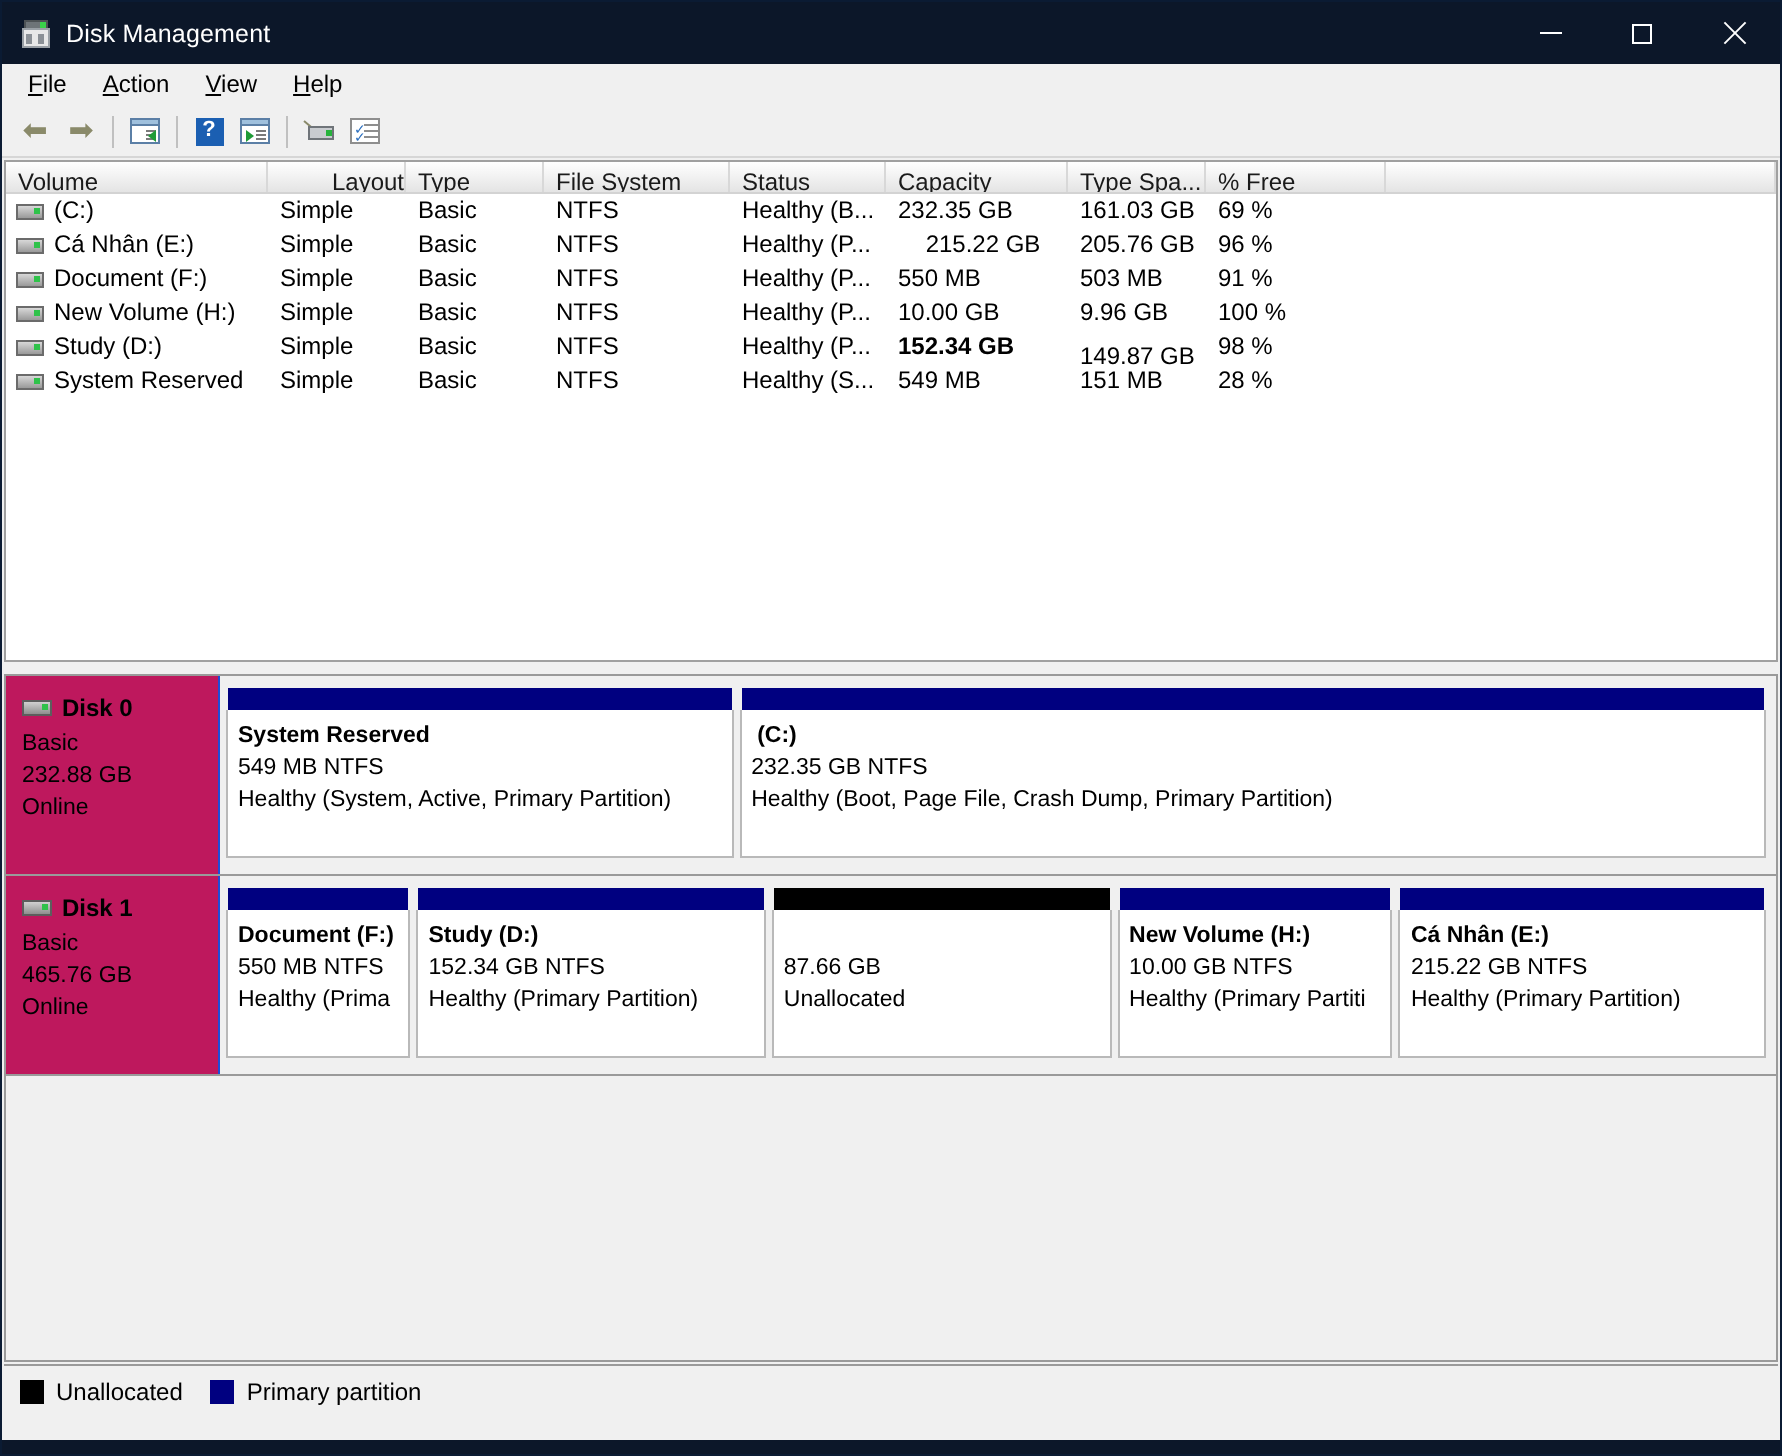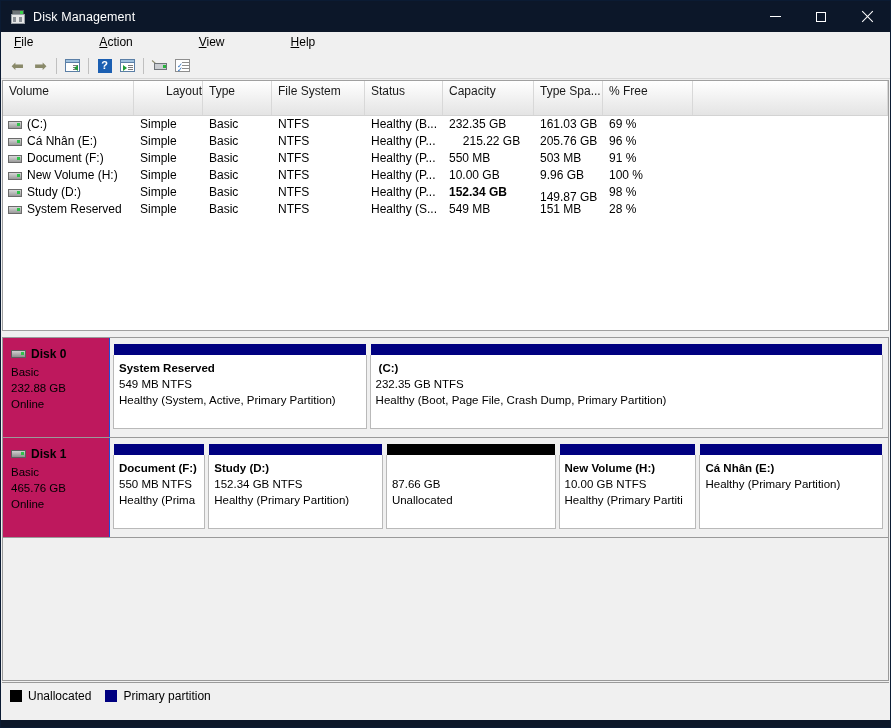--- a/index.html
+++ b/index.html
@@ -79,21 +79,20 @@
   .wb-close::after { transform: rotate(-45deg); }
 
   
   .menubar {
     height: 21px;
     background: #f0f0f0;
     display: flex; align-items: center;
     padding-left: 4px;
     font-size: 12px;
     color: #000;
-    gap: 48px;
   }
   .menu-item {
     padding: 2px 9px 3px 9px;
     line-height: 14px;
   }
   .menu-item u { text-decoration: underline; }
 
   
   .toolbar {
     height: 26px;
@@ -181,23 +180,24 @@
   .list-pane {
     position: absolute;
     left: 1px; top: 79px; right: 1px;
     height: 251px;
     background: #ffffff;
     border: 1px solid #a0a0a0;
     overflow: hidden;
   }
   .grid-header {
     display: flex;
-    height: 35px;
+    height: 16px;
     background: linear-gradient(to bottom, #ffffff 0%, #f0f0f0 55%, #e4e4e4 100%);
     border-bottom: 1px solid #d3d3d3;
+    text-decoration: underline;
   }
   .gh-cell {
     border-right: 1px solid #d8d8d8;
     font-size: 12px; color: #1a1a1a;
     padding: 2px 0 0 6px;
     line-height: 16px;
     white-space: nowrap;
     overflow: hidden;
   }
   .gh-filler { flex: 1 1 auto; }
@@ -589,20 +589,21 @@
             <div class="part-body">
               <div class="pl name noind">New Volume  (H:)</div>
               <div class="pl">10.00 GB NTFS</div>
               <div class="pl">Healthy (Primary Partiti</div>
             </div>
           </div>
           <div class="part" style="flex: 185 0 0px;">
             <div class="part-bar primary"></div>
             <div class="part-body">
               <div class="pl name noind">Cá Nhân  (E:)</div>
+              <div class="pl">215.22 GB NTFS</div>
               <div class="pl">Healthy (Primary Partition)</div>
             </div>
           </div>
         </div>
       </div>
     </div>
 
   <div class="legend" id="legend">
       <div class="legend-item">
         <span class="swatch" style="background: rgb(0, 0, 0);"></span>

